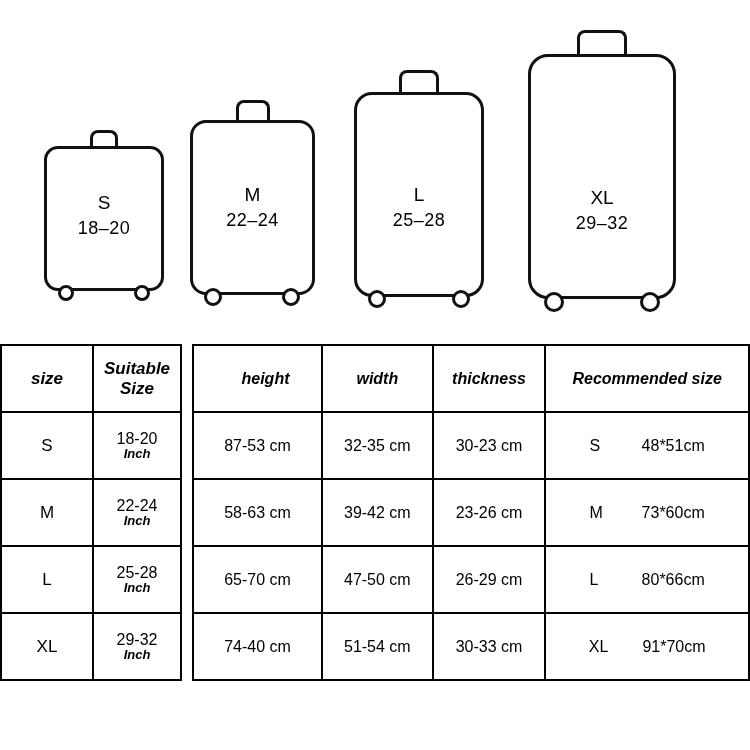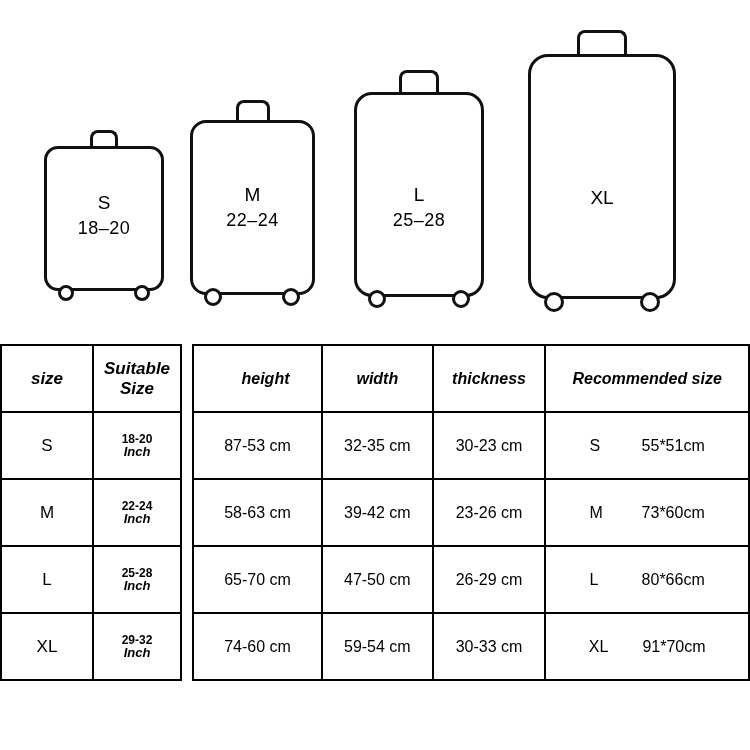--- a/index.html
+++ b/index.html
@@ -105,22 +105,21 @@
   #table-left td, #table-left th {
     height: 65px;
   }
   #table-left .c-size { width: 90px; }
   #table-left .c-suit { width: 86px; margin-top: 32px; }
   #table-left .cell-size {
     font-size: 17px;
   }
   #table-left .suit-val {
     display: block;
-    font-size: 12px;
-    font-weight: bold;
+    font-size: 16px;
   }
   #table-left .suit-unit {
     display: block;
     font-size: 13px;
     font-style: italic;
     font-weight: bold;
     margin-top: -2px;
   }
 
   
@@ -186,20 +185,21 @@
       </div>
       <div class="wheel" style="left:14px; top:220px; width:18px; height:18px;"></div>
       <div class="wheel" style="left:98px; top:220px; width:18px; height:18px;"></div>
     </div>
 
     <div class="case" style="left:528px; top:30px; width:148px; height:300px;">
       <div class="handle" style="top:0px; width:50px; height:26px;"></div>
       <div class="body" style="top:24px; height:245px; border-radius:20px;"></div>
       <div class="labels" style="top:155px;">
         <span class="sz">XL</span>
+        <span class="inch">29–32</span>
       </div>
       <div class="wheel" style="left:16px; top:262px; width:20px; height:20px;"></div>
       <div class="wheel" style="left:112px; top:262px; width:20px; height:20px;"></div>
     </div>
 
   </div>
 
   <table id="table-left">
     <tbody>
         <tr>
@@ -248,21 +248,21 @@
       <th class="c-t thead-cell">thickness</th>
       <th class="c-r thead-cell">Recommended size</th>
     </tr>
     <tr>
       <td>87-53 cm</td>
       <td>32-35 cm</td>
       <td>30-23 cm</td>
       <td>
         <div class="rec-inner">
           <span class="rec-sz">S</span>
-          <span>55*51cm</span>
+          <span>48*51cm</span>
         </div>
       </td>
     </tr>
     <tr>
       <td>58-63 cm</td>
       <td>39-42 cm</td>
       <td>23-26 cm</td>
       <td>
         <div class="rec-inner">
           <span class="rec-sz">M</span>
@@ -275,22 +275,22 @@
       <td>47-50 cm</td>
       <td>26-29 cm</td>
       <td>
         <div class="rec-inner">
           <span class="rec-sz">L</span>
           <span>80*66cm</span>
         </div>
       </td>
     </tr>
     <tr>
-      <td>74-60 cm</td>
-      <td>59-54 cm</td>
+      <td>74-40 cm</td>
+      <td>51-54 cm</td>
       <td>30-33 cm</td>
       <td>
         <div class="rec-inner">
           <span class="rec-sz">XL</span>
           <span>91*70cm</span>
         </div>
       </td>
     </tr>
   </tbody>
     </table>

